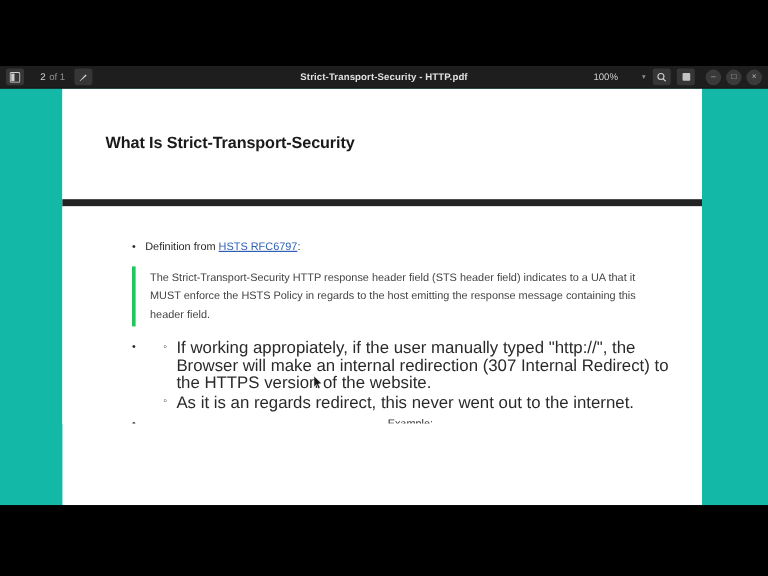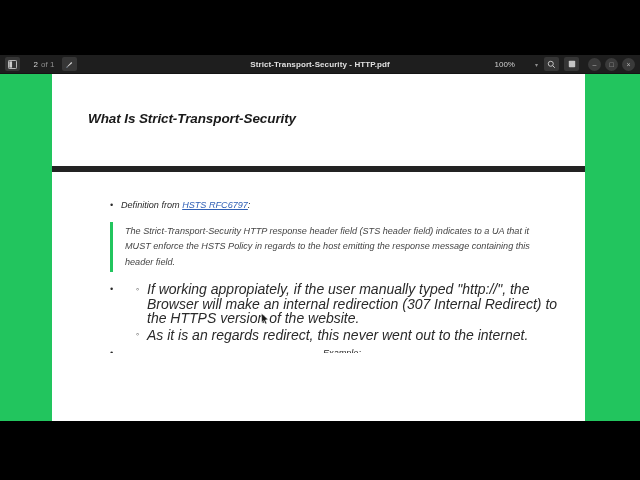--- a/index.html
+++ b/index.html
@@ -76,23 +76,22 @@
     display:flex; align-items:center; gap:20px;
     font-size:8px; color:#cfcfcf;
     padding:0 2px;
   }
   .chev { font-size:6px; color:#8d8d8d; }
 
   
   #viewer {
     position:relative;
     height:347px;
-    background:#22c55e;
+    background:#14b8a6;
     overflow:hidden;
-    font-style:italic;
   }
 
   #doc-page {
     position:absolute;
     left:52px; top:0; width:533px;
     background:#ffffff;
     min-height:347px;
   }
 
   

